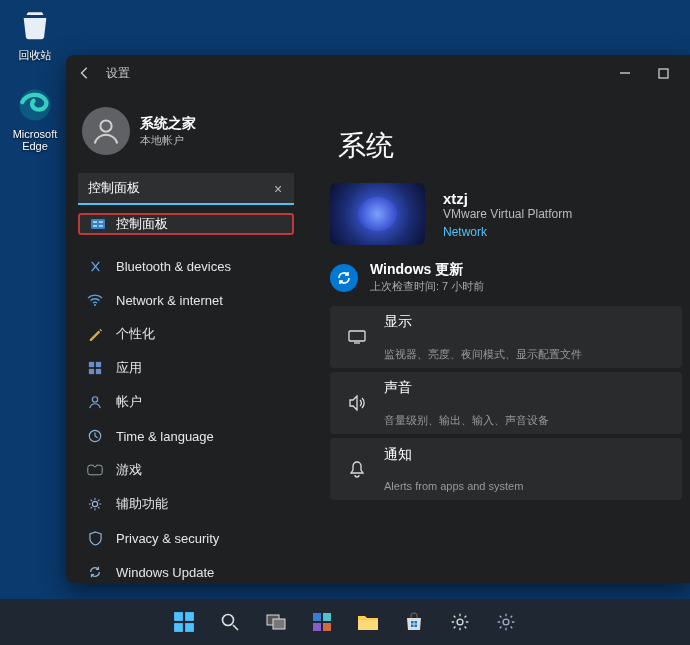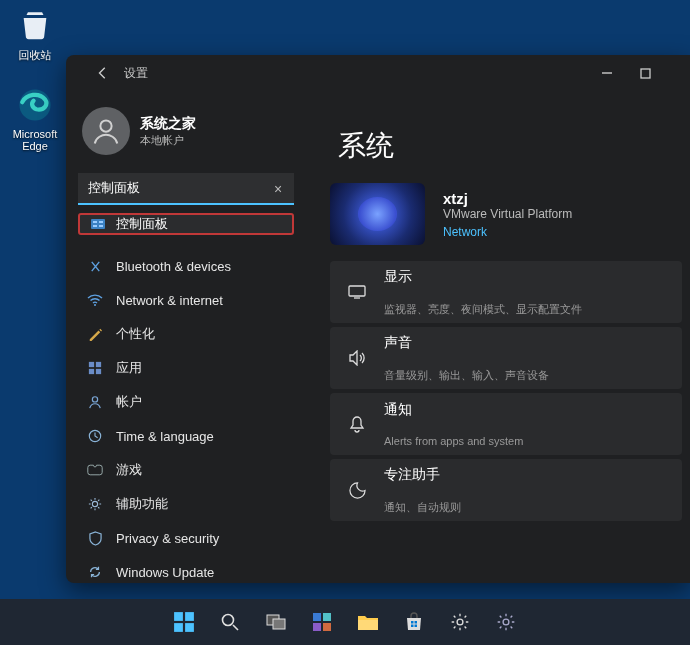--- a/index.html
+++ b/index.html
@@ -3,21 +3,21 @@
 <meta charset="utf-8">
 <style>
   html,body{margin:0;padding:0;width:690px;height:645px;background:#0a3a6e;font-family:"Segoe UI","Microsoft YaHei",sans-serif;overflow:hidden;color:#fff}
   *{box-sizing:border-box}
   
   .desktop{position:absolute;inset:0}
   .di{position:absolute;width:62px;display:flex;flex-direction:column;align-items:center;gap:4px;font-size:11px;color:#fff;text-align:center;text-shadow:0 1px 2px rgba(0,0,0,.8)}
   .di .box{width:38px;height:38px;display:flex;align-items:center;justify-content:center}
   
   .win{position:absolute;left:66px;top:55px;right:0;height:528px;background:#1f2022;border-radius:8px 0 0 8px;display:flex;flex-direction:column;box-shadow:0 8px 24px rgba(0,0,0,.5)}
-  .titlebar{height:36px;display:flex;align-items:center;padding:0 26px;color:#ccc;font-size:12px}
+  .titlebar{height:36px;display:flex;align-items:center;padding:0 8px;color:#ccc;font-size:12px}
   .titlebar .back{width:22px;height:22px;display:flex;align-items:center;justify-content:center;margin-right:10px}
   .titlebar .spacer{flex:1}
   .winbtn{width:38px;height:28px;display:flex;align-items:center;justify-content:center;color:#ccc}
   .body{flex:1;display:flex;overflow:hidden}
   
   .left{width:240px;padding:10px 12px 0 12px;display:flex;flex-direction:column;gap:8px}
   .userrow{display:flex;align-items:center;gap:10px;padding:6px 4px 10px}
   .avatar{width:48px;height:48px;border-radius:50%;background:#5f6164;display:flex;align-items:center;justify-content:center}
   .uname{font-size:14px;font-weight:600}
   .usub{font-size:11px;color:#bbb}
@@ -226,20 +226,32 @@
 
       <div class="pcrow">
         <div class="pcimg"></div>
         <div>
           <div class="pcname">xtzj</div>
           <div class="pcsub">VMware Virtual Platform</div>
           <div class="rename">Network</div>
         </div>
       </div>
 
+      <div class="wu">
+        <div class="wucircle">
+          <svg width="16" height="16" viewBox="0 0 16 16">
+              <path d="M3 8a5 5 0 0 1 9-3M13 8a5 5 0 0 1-9 3" stroke="#fff" fill="none" stroke-width="1.6"></path>
+              <path d="M12 2v3h-3M4 14v-3h3" stroke="#fff" fill="none" stroke-width="1.6"></path>
+            </svg>
+        </div>
+        <div>
+          <div class="wut">Windows 更新</div>
+          <div class="wus">上次检查时间: 7 小时前</div>
+        </div>
+      </div>
 
       <div class="cards" id="cards">
           <div class="card">
             <div class="cic">
               <svg width="18" height="14" viewBox="0 0 18 14">
                 <rect x="1" y="1" width="16" height="10" rx="1" stroke="#ddd" fill="none" stroke-width="1.3"></rect>
                 <path d="M6 13h6" stroke="#ddd" stroke-width="1.3"></path>
               </svg>
             </div>
             <div>
@@ -261,31 +273,20 @@
           </div>
           <div class="card">
             <div class="cic">
               <svg width="16" height="18" viewBox="0 0 16 18">
                 <path d="M8 2a4 4 0 0 1 4 4v4l2 3H2l2-3V6a4 4 0 0 1 4-4zM6 15a2 2 0 0 0 4 0" stroke="#ddd" fill="none" stroke-width="1.3"></path>
               </svg>
             </div>
             <div>
               <div class="ct">通知</div>
               <div class="cs">Alerts from apps and system</div>
-            </div>
-          </div>
-          <div class="card">
-            <div class="cic">
-              <svg width="17" height="17" viewBox="0 0 18 18">
-                <path d="M9 1a8 8 0 1 0 8 8 6 6 0 0 1-8-8z" stroke="#ddd" fill="none" stroke-width="1.3"></path>
-              </svg>
-            </div>
-            <div>
-              <div class="ct">专注助手</div>
-              <div class="cs">通知、自动规则</div>
             </div>
           </div>
         </div>
     </div>
   </div>
 </div>
 
 <div class="taskbar">
   <div class="tb">
       <svg width="22" height="22" viewBox="0 0 20 20">

